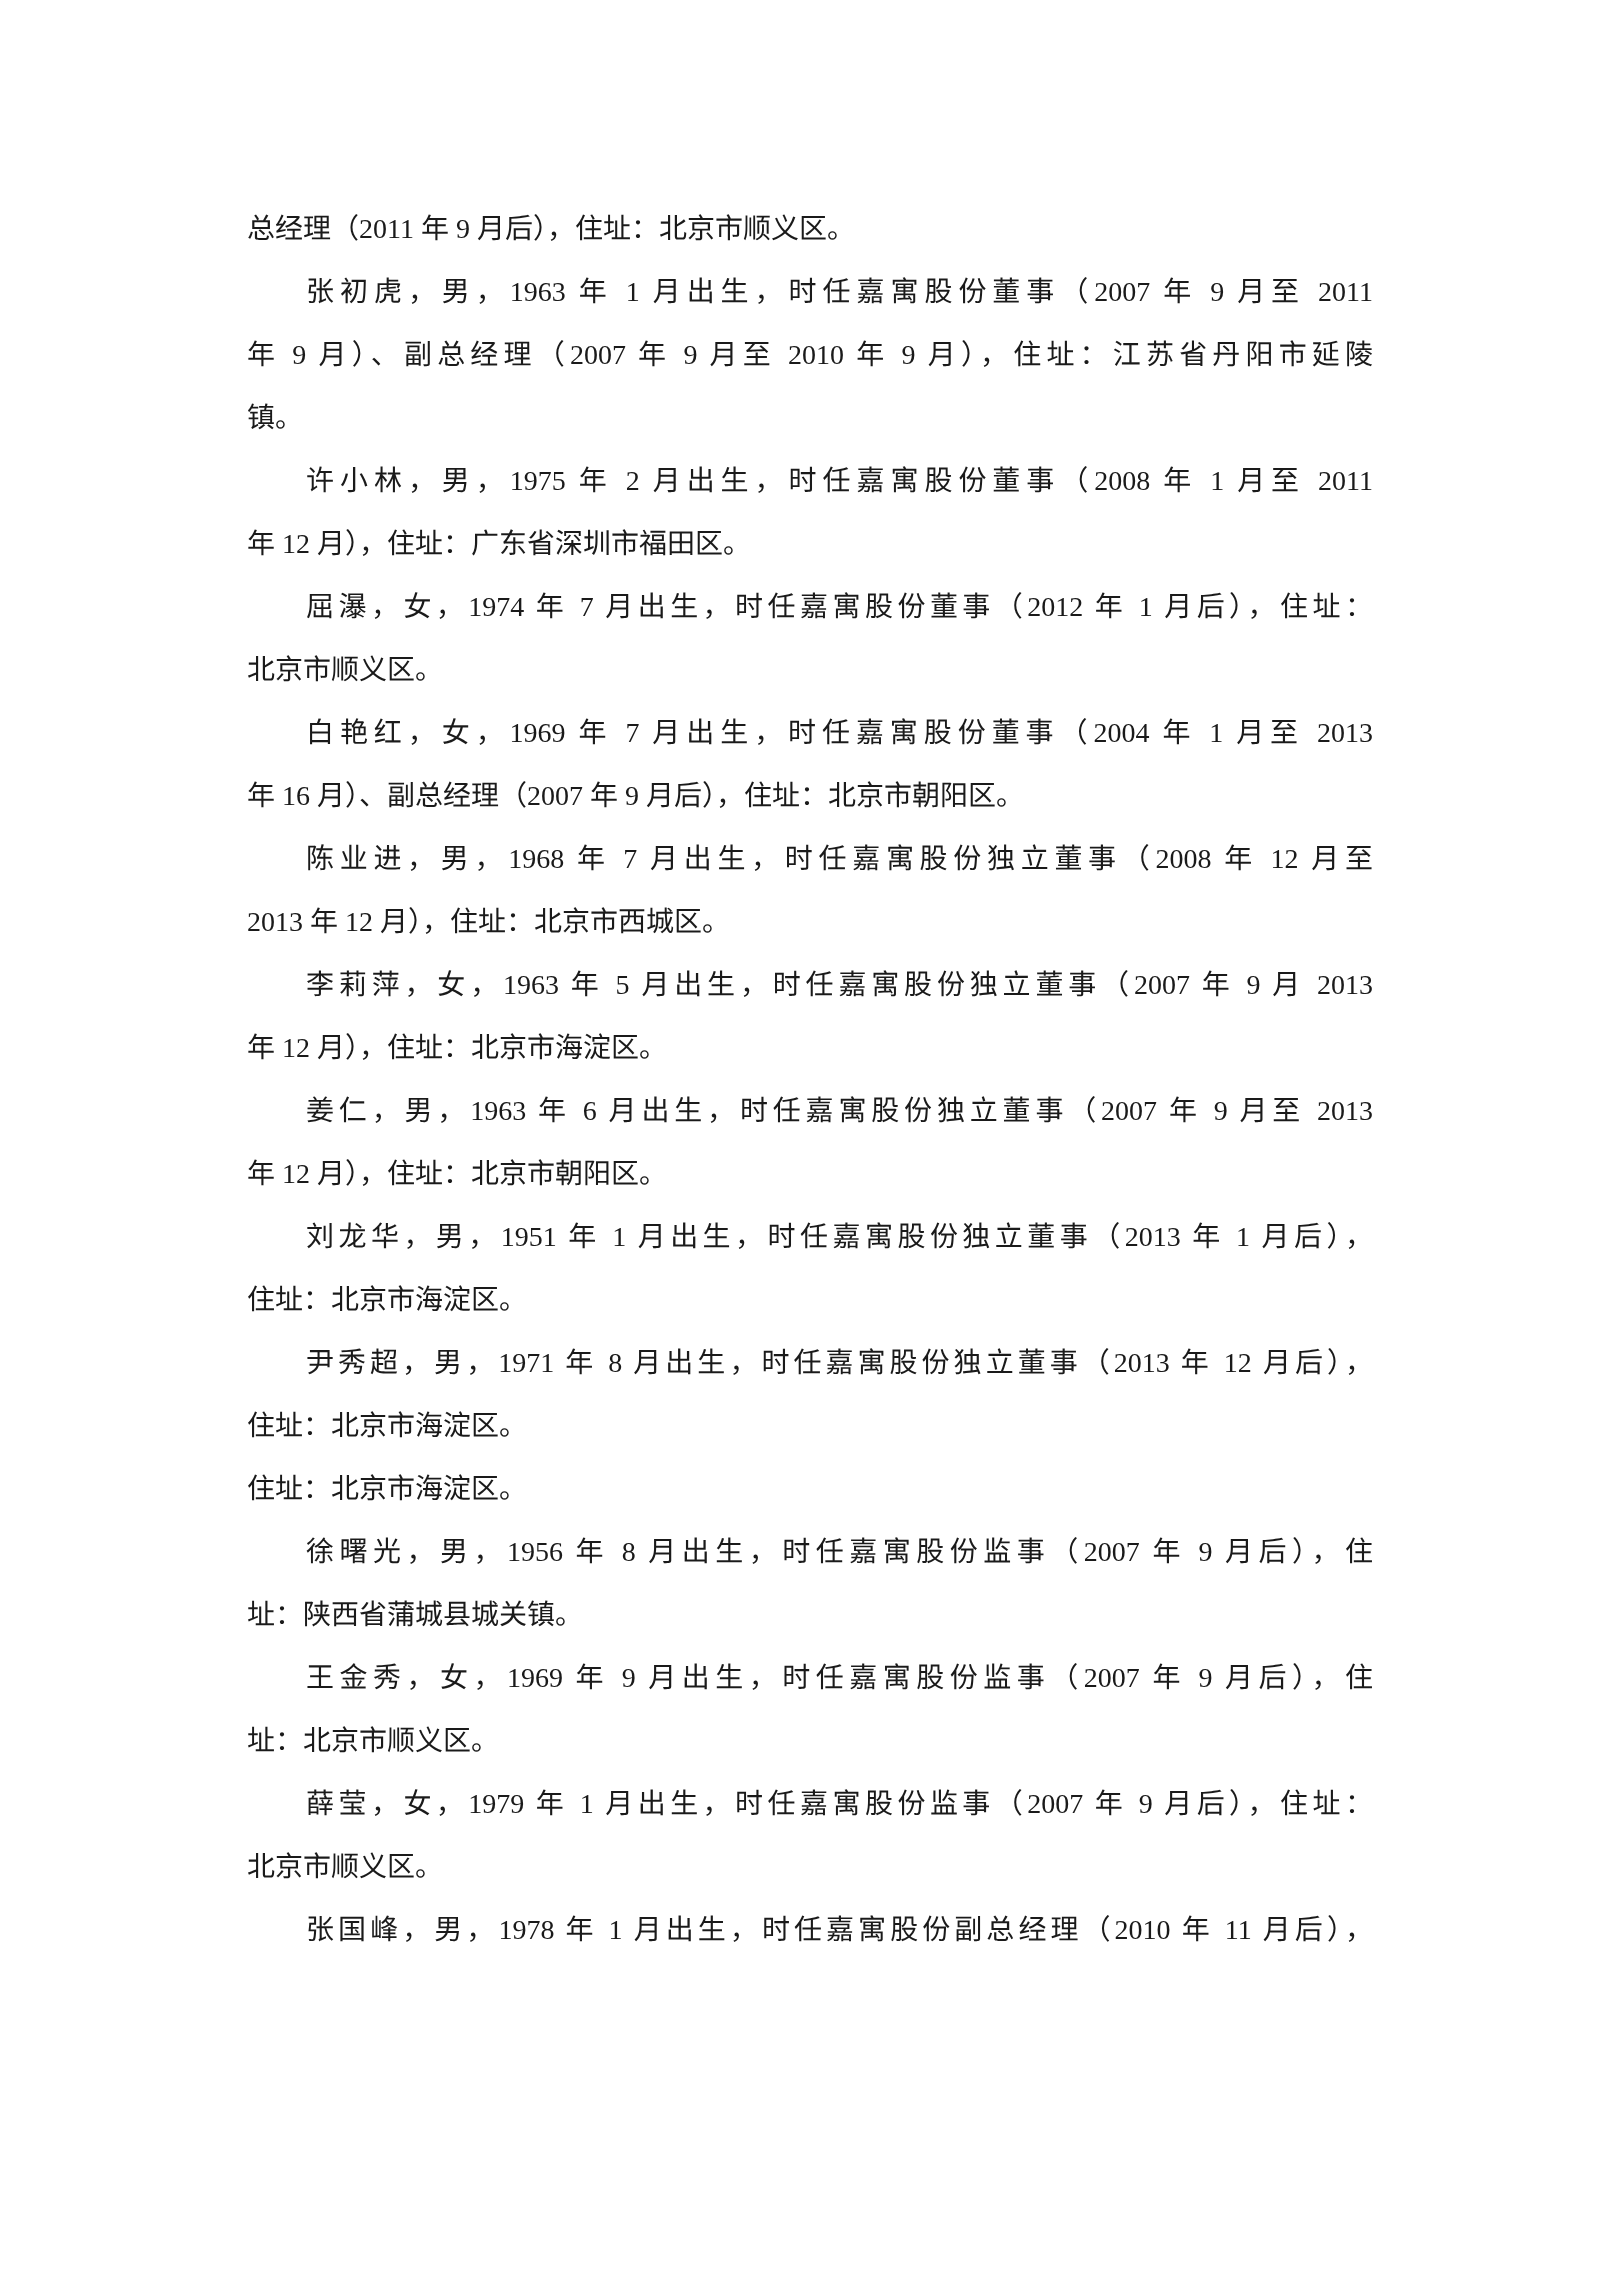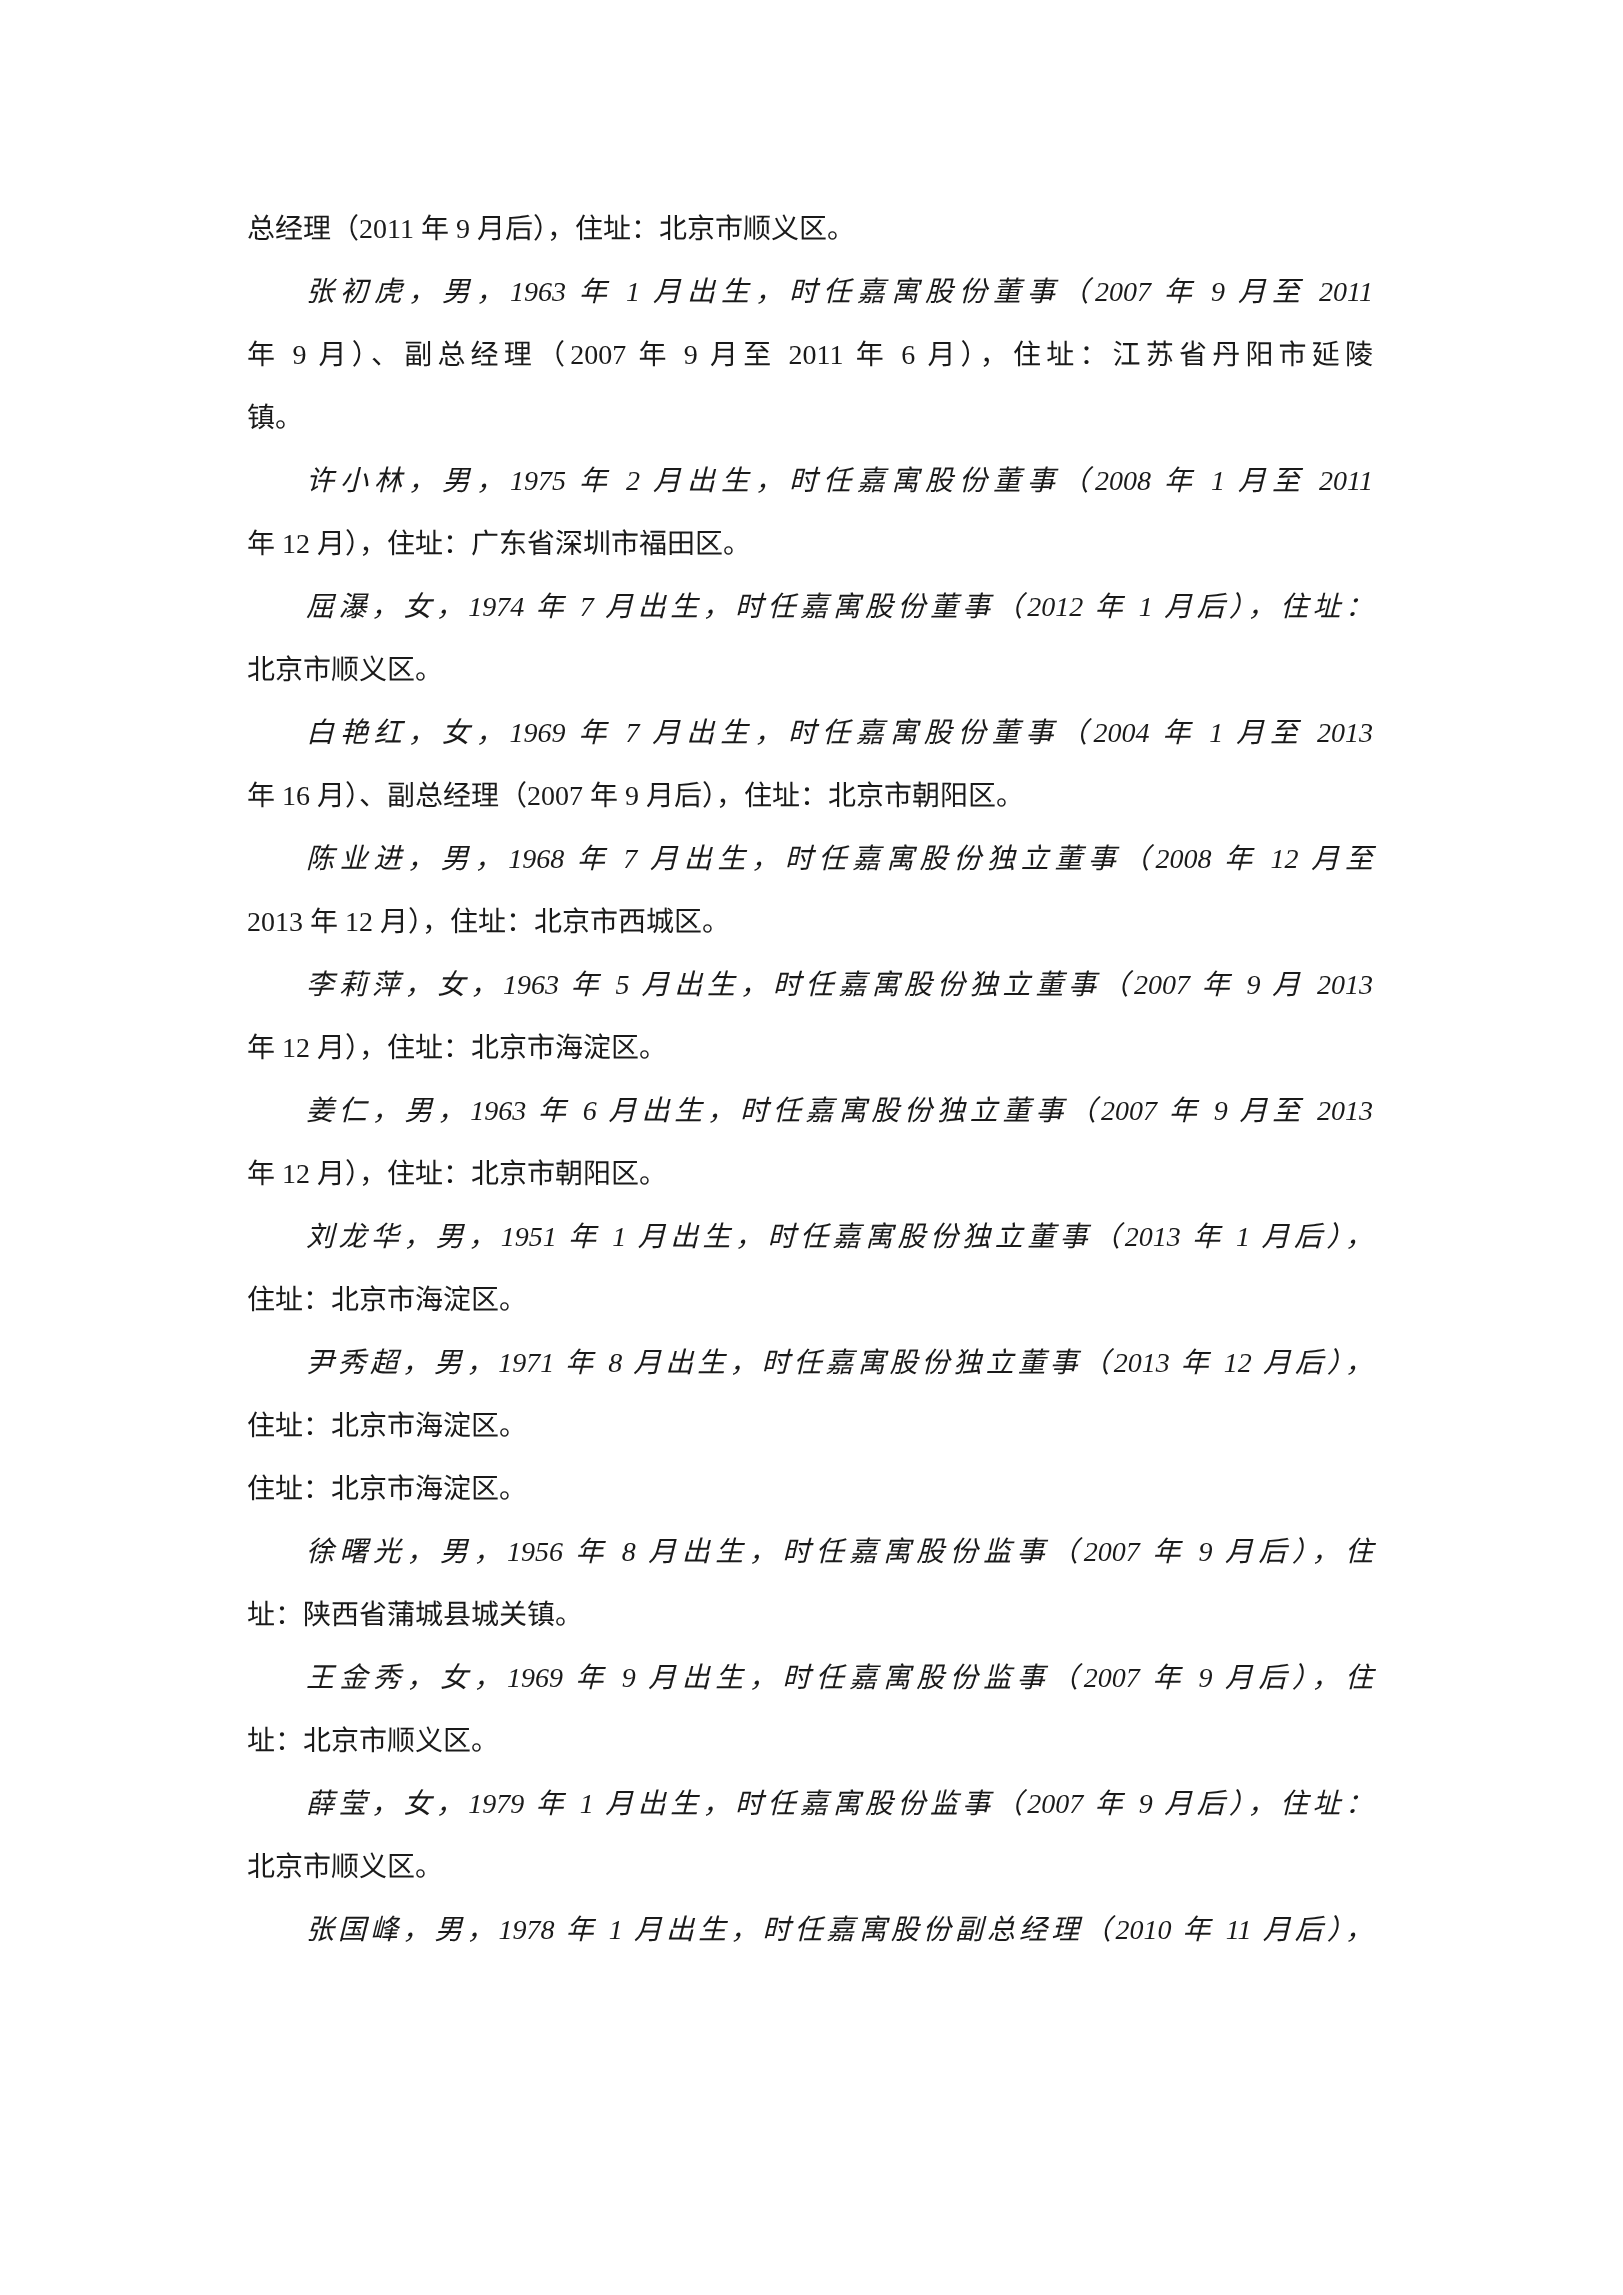--- a/index.html
+++ b/index.html
@@ -38,31 +38,30 @@
   }
   
   .line.j {
     white-space: normal;
     text-align: justify;
     text-align-last: justify;
   }
   
   .line.ind {
     text-indent: 59px;
-    font-style: italic;
   }
 </style>
 </head>
 <body>
 
 <div class="page">
   <div class="textblock">
     <div class="line">总经理（2011 年 9 月后），住址：北京市顺义区。</div>
     <div class="line ind j">张初虎，男，1963 年 1 月出生，时任嘉寓股份董事（2007 年 9 月至 2011</div>
-    <div class="line j">年 9 月）、副总经理（2007 年 9 月至 2011 年 6 月），住址：江苏省丹阳市延陵</div>
+    <div class="line j">年 9 月）、副总经理（2007 年 9 月至 2010 年 9 月），住址：江苏省丹阳市延陵</div>
     <div class="line">镇。</div>
     <div class="line ind j">许小林，男，1975 年 2 月出生，时任嘉寓股份董事（2008 年 1 月至 2011</div>
     <div class="line">年 12 月），住址：广东省深圳市福田区。</div>
     <div class="line ind j">屈瀑，女，1974 年 7 月出生，时任嘉寓股份董事（2012 年 1 月后），住址：</div>
     <div class="line">北京市顺义区。</div>
     <div class="line ind j">白艳红，女，1969 年 7 月出生，时任嘉寓股份董事（2004 年 1 月至 2013</div>
     <div class="line">年 16 月）、副总经理（2007 年 9 月后），住址：北京市朝阳区。</div>
     <div class="line ind j">陈业进，男，1968 年 7 月出生，时任嘉寓股份独立董事（2008 年 12 月至</div>
     <div class="line">2013 年 12 月），住址：北京市西城区。</div>
     <div class="line ind j">李莉萍，女，1963 年 5 月出生，时任嘉寓股份独立董事（2007 年 9 月 2013</div>

